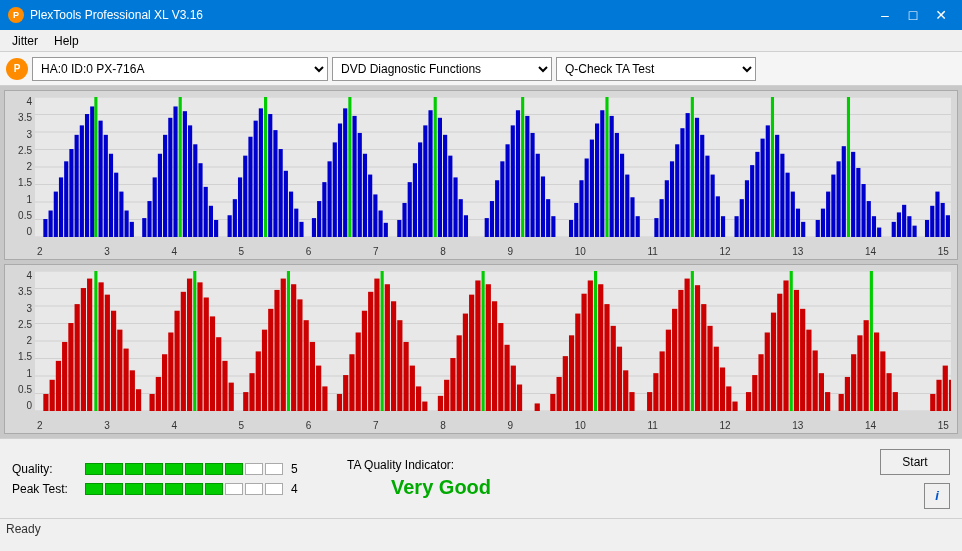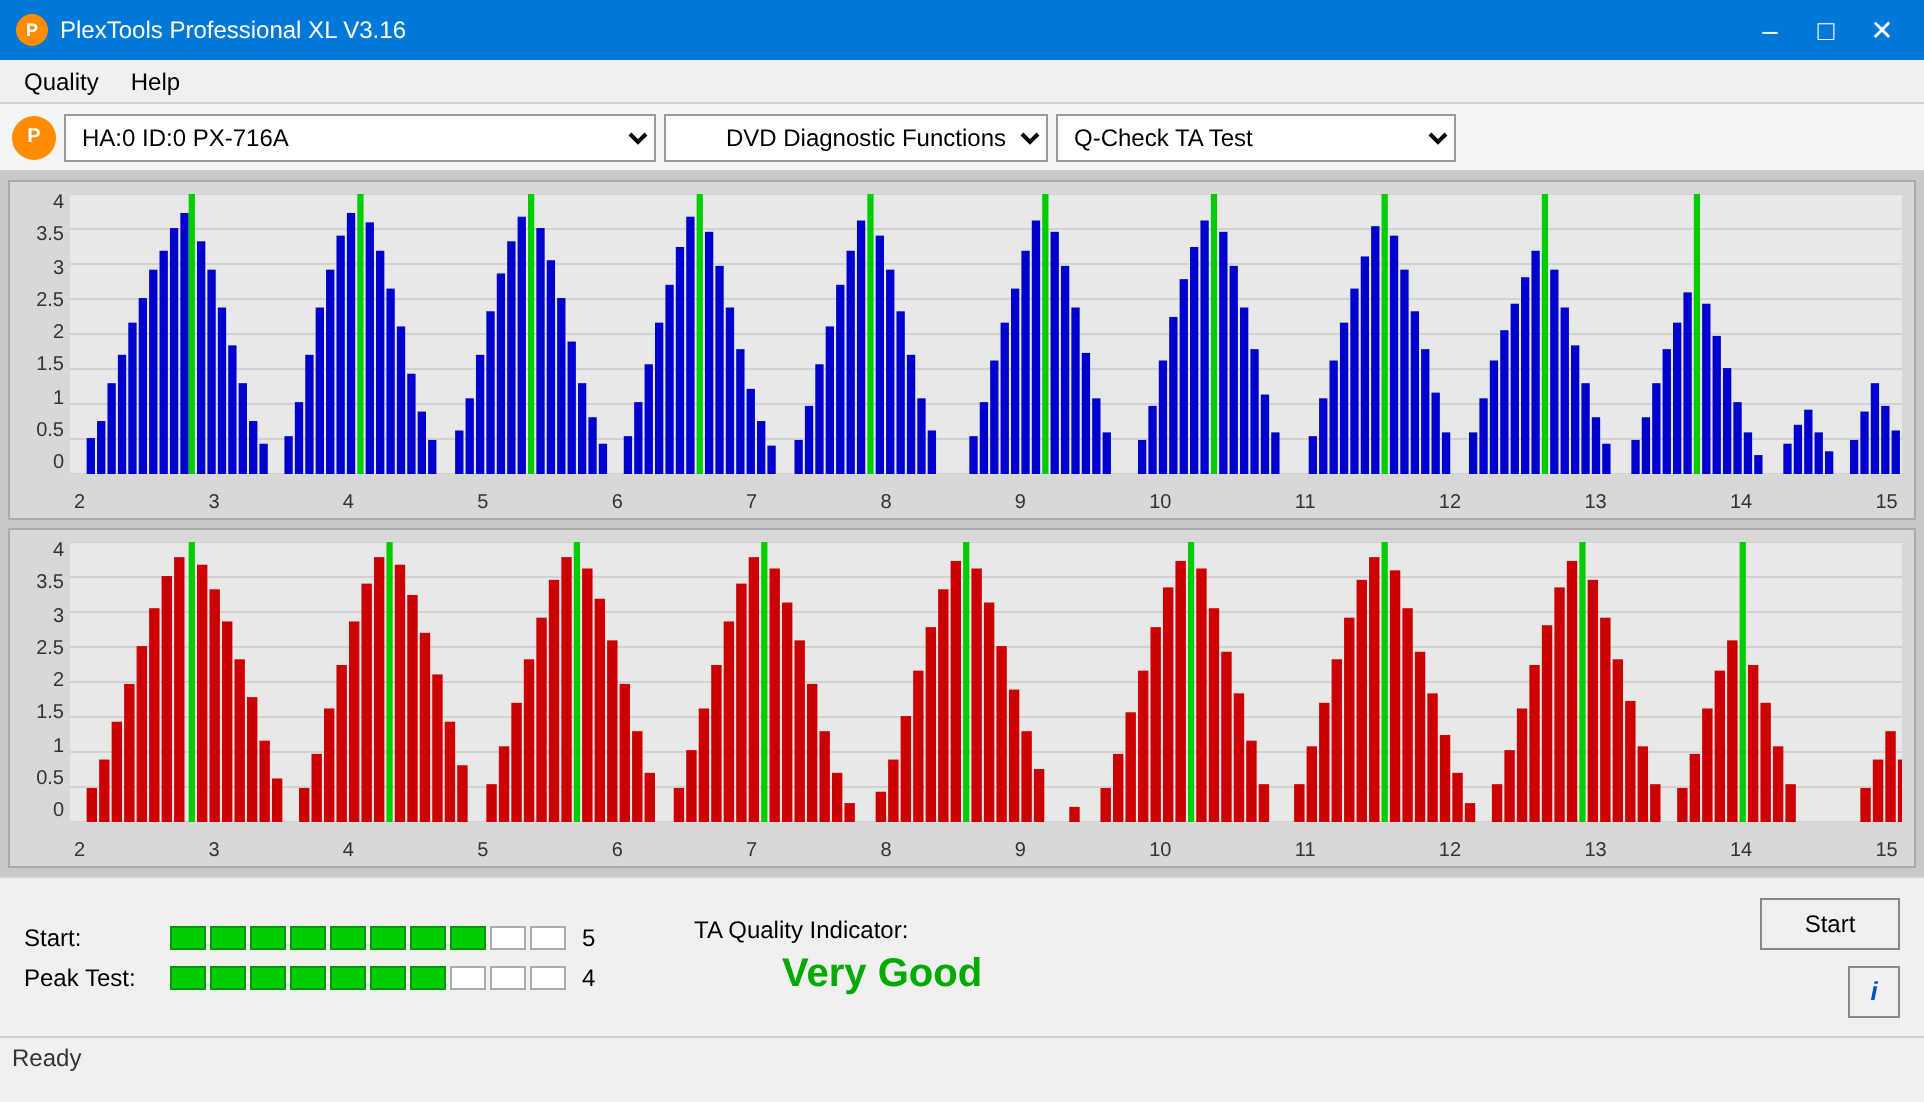--- a/index.html
+++ b/index.html
@@ -98,22 +98,21 @@
       border: 1px solid #999;
       background: white;
       font-size: 12px;
       padding: 0 4px;
       cursor: pointer;
     }
     .toolbar-select-drive {
       width: 296px;
     }
     .toolbar-select-func {
-      width: 192px;
-      text-align: right;
+      width: 220px;
     }
     .toolbar-select-test {
       width: 200px;
     }
 
     .charts-container {
       background: #c8c8c8;
       padding: 4px;
       display: flex;
       flex-direction: column;
@@ -292,21 +291,21 @@
     <span class="title-bar-title">PlexTools Professional XL V3.16</span>
   </div>
   <div class="title-bar-controls">
     <button class="title-bar-btn">‒</button>
     <button class="title-bar-btn">□</button>
     <button class="title-bar-btn close">✕</button>
   </div>
 </div>
 
 <div class="menu-bar">
-  <div class="menu-item">Quality</div>
+  <div class="menu-item">Jitter</div>
   <div class="menu-item">Help</div>
 </div>
 
 <div class="toolbar">
   <div class="toolbar-icon">P</div>
   <select class="toolbar-select toolbar-select-drive">
     <option>HA:0 ID:0  PX-716A</option>
   </select>
   <select class="toolbar-select toolbar-select-func">
     <option>DVD Diagnostic Functions</option>
@@ -733,21 +732,21 @@
       <span class="x-label">14</span>
       <span class="x-label">15</span>
     </div>
   </div>
 
 </div>
 
 <div class="status-panel">
   <div class="metrics-left">
     <div class="metric-row">
-      <span class="metric-label">Start:</span>
+      <span class="metric-label">Quality:</span>
       <div class="meter-bar">
         <div class="meter-segment"></div>
         <div class="meter-segment"></div>
         <div class="meter-segment"></div>
         <div class="meter-segment"></div>
         <div class="meter-segment"></div>
         <div class="meter-segment"></div>
         <div class="meter-segment"></div>
         <div class="meter-segment"></div>
         <div class="meter-segment empty"></div>

